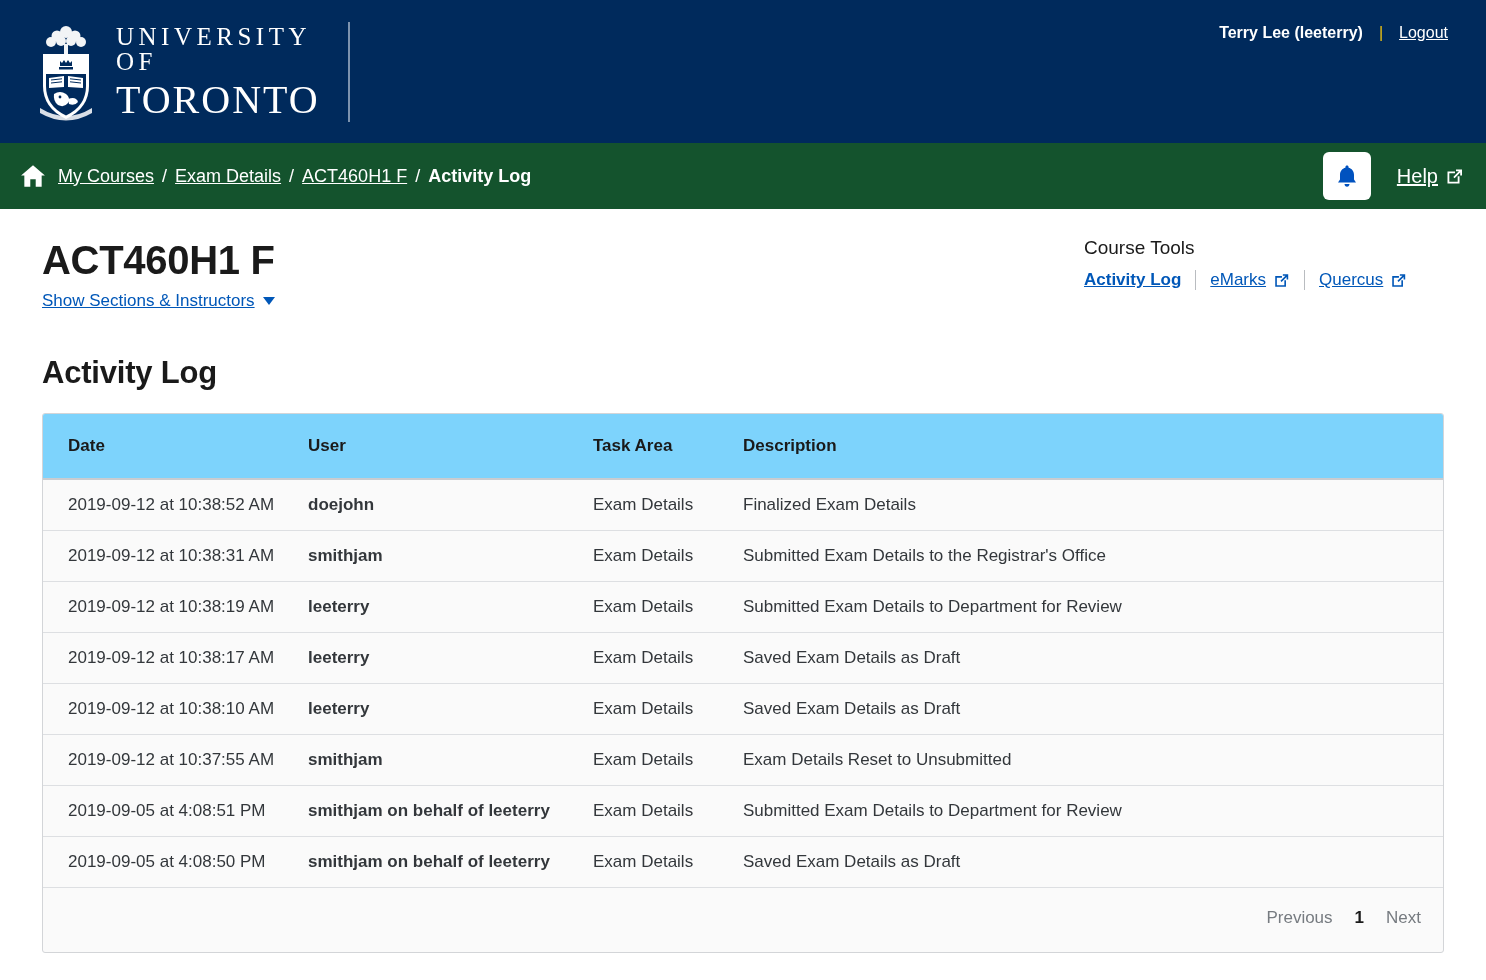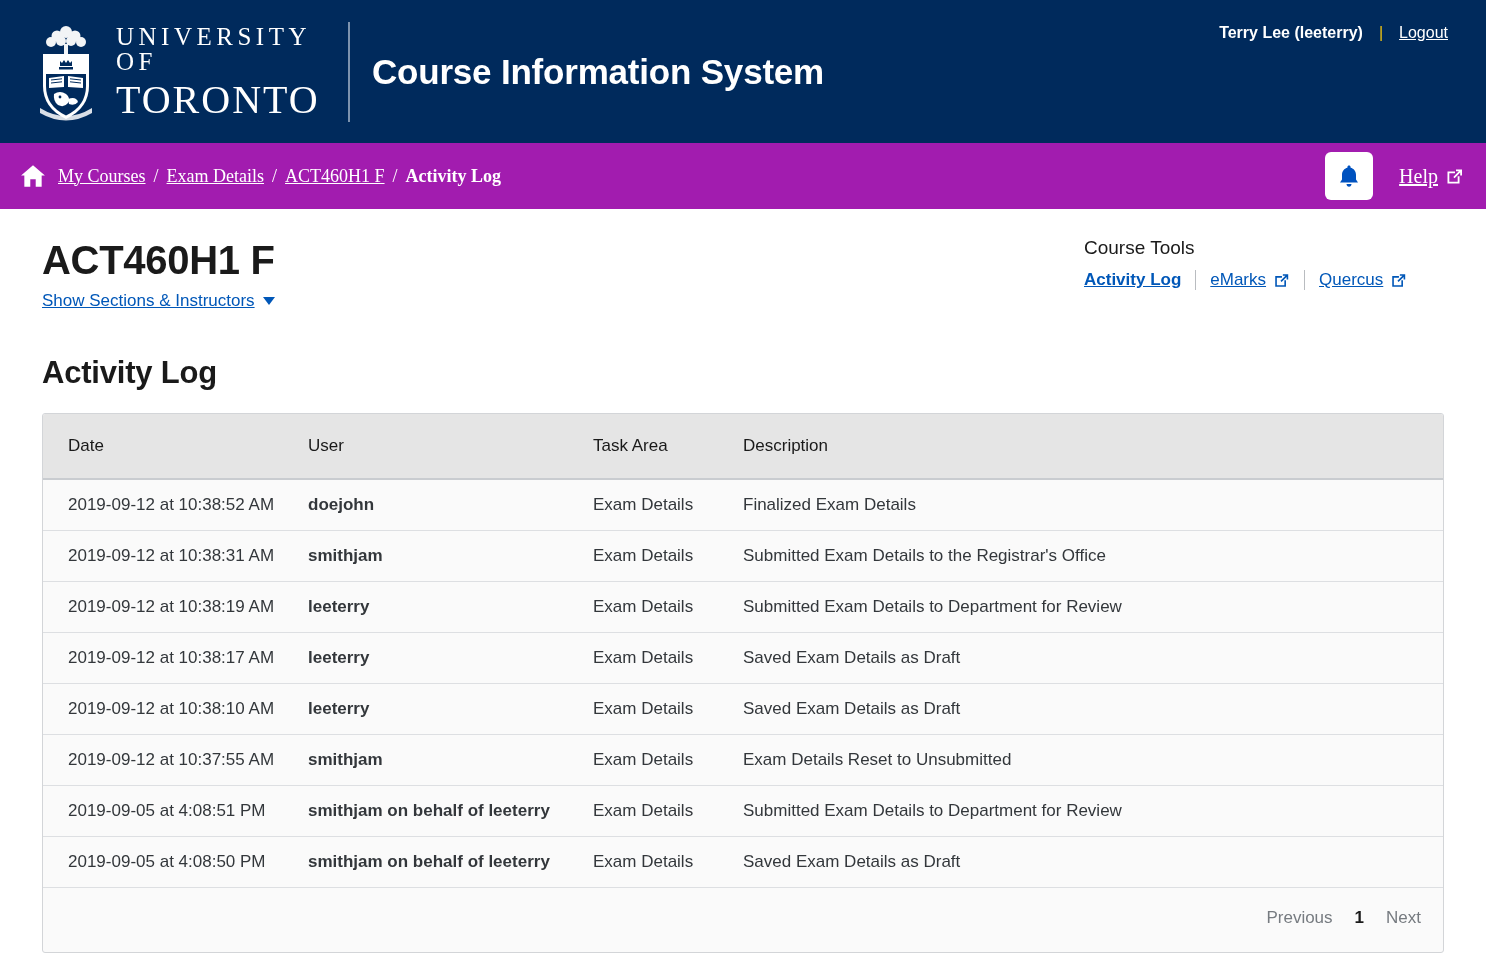--- a/index.html
+++ b/index.html
@@ -80,26 +80,25 @@
   .logout-link {
     color: #ffffff;
     text-decoration: underline;
     font-weight: normal;
     cursor: pointer;
   }
 
   
   .nav-bar {
     height: 66px;
-    background: #a21caf;
+    background: #14532d;
     display: flex;
     align-items: center;
     padding: 0 22px 0 20px;
     position: relative;
-    font-family: Liberation Serif, serif;
   }
   .crumbs {
     display: flex;
     align-items: center;
     color: #ffffff;
     font-size: 18px;
   }
   .home-icon {
     width: 26px;
     height: 24px;
@@ -228,24 +227,24 @@
     background: #fafafa;
     overflow: hidden;
   }
   table.log-table {
     width: 100%;
     border-collapse: collapse;
     font-size: 17px;
   }
   table.log-table thead th {
     text-align: left;
-    font-weight: normal;
+    font-weight: bold;
     color: #1a1a1a;
     padding: 22px 0 22px 0;
-    background: #e5e5e5;
+    background: #7dd3fc;
     border-bottom: 2px solid #c9ccd0;
   }
   table.log-table tbody td {
     padding: 15px 0 15px 0;
     color: #33373b;
     border-bottom: 1px solid #dddfe2;
     background: #fafafa;
     vertical-align: middle;
   }
   table.log-table tbody tr:last-child td { border-bottom: 1px solid #dddfe2; }
@@ -323,21 +322,20 @@
       <path d="M10 88 Q36 104 62 88 L62 93 Q36 108 10 93 Z" fill="#ffffff" opacity="0.85"></path>
     </svg>
     <div class="wordmark">
       <span class="line1">UNIVERSITY OF</span>
       <span class="line2">TORONTO</span>
     </div>
   </div>
 
   <div class="vdivider"></div>
 
-  <div class="app-title">Course Information System</div>
 
   <div class="user-area">
     <span class="user-name">Terry Lee (leeterry)</span>
     <span class="user-sep">|</span>
     <span class="logout-link">Logout</span>
   </div>
 
 </div>
 
 <div class="nav-bar">

